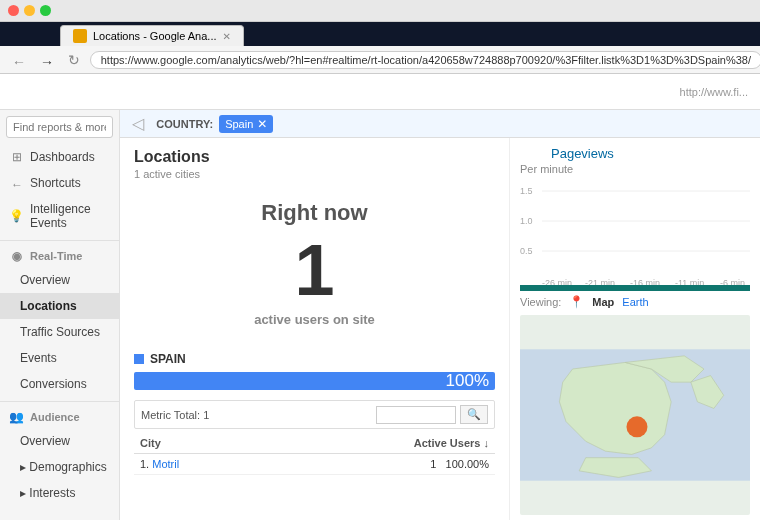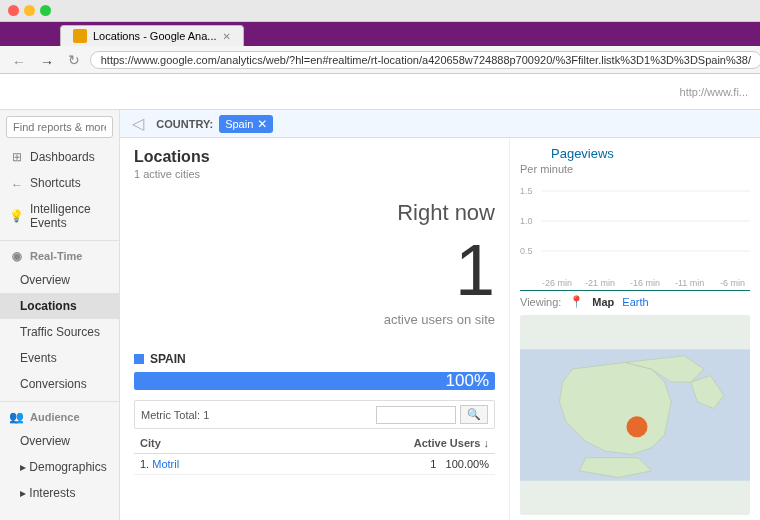--- a/index.html
+++ b/index.html
@@ -5,21 +5,21 @@
     * { margin: 0; padding: 0; box-sizing: border-box; }
     body { font-family: Arial, sans-serif; font-size: 12px; background: #f5f5f5; width: 760px; height: 520px; overflow: hidden; }
 
     
     .window-chrome { background: #e8e8e8; border-bottom: 1px solid #ccc; height: 22px; display: flex; align-items: center; padding: 0 8px; }
     .window-buttons { display: flex; gap: 5px; }
     .win-btn { width: 11px; height: 11px; border-radius: 50%; }
     .win-btn.close { background: #ff5f57; }
     .win-btn.minimize { background: #ffbd2e; }
     .win-btn.maximize { background: #28ca41; }
-    .tab-bar { background: #701a75; height: 24px; display: flex; align-items: flex-end; padding-left: 60px; }
+    .tab-bar { background: #0f172a; height: 24px; display: flex; align-items: flex-end; padding-left: 60px; }
     .tab { background: #f0f0f0; border: 1px solid #bbb; border-bottom: none; border-radius: 4px 4px 0 0; padding: 3px 12px; font-size: 11px; display: flex; align-items: center; gap: 6px; }
     .tab .favicon { width: 14px; height: 14px; background: #e8a000; border-radius: 2px; display: inline-block; }
     .tab .close-tab { color: #888; font-size: 10px; cursor: pointer; }
 
     
     .address-bar { background: #f5f5f5; border-bottom: 1px solid #ccc; height: 28px; display: flex; align-items: center; padding: 0 8px; gap: 6px; }
     .nav-btn { color: #888; font-size: 14px; cursor: pointer; padding: 2px 4px; }
     .nav-btn.active { color: #333; }
     .url-bar { flex: 1; background: white; border: 1px solid #ccc; border-radius: 10px; padding: 2px 10px; font-size: 11px; color: #333; display: flex; align-items: center; }
     .url-text { font-size: 11px; color: #333; white-space: nowrap; overflow: hidden; text-overflow: ellipsis; }
@@ -58,21 +58,21 @@
     .sidebar-toggle { color: #aaa; font-size: 16px; cursor: pointer; margin-right: 6px; }
 
     
     .locations-content { display: flex; flex: 1; }
     .left-panel { width: 390px; padding: 10px 14px; border-right: 1px solid #eee; flex-shrink: 0; }
     .right-panel { flex: 1; padding: 8px 10px; position: relative; overflow: hidden; }
 
     .locations-title { font-size: 16px; color: #333; margin-bottom: 2px; }
     .locations-subtitle { font-size: 11px; color: #888; margin-bottom: 10px; }
 
-    .right-now-section { text-align: right; padding: 10px 0 15px; }
+    .right-now-section { text-align: center; padding: 10px 0 15px; font-weight: bold; }
     .right-now-label { font-size: 22px; color: #555; margin-bottom: 8px; }
     .active-count { font-size: 72px; color: #333; line-height: 1; margin-bottom: 6px; }
     .active-label { font-size: 13px; color: #888; }
 
     .country-section { margin: 10px 0; }
     .country-label { display: flex; align-items: center; gap: 6px; font-size: 12px; color: #333; margin-bottom: 6px; font-weight: bold; }
     .country-dot { width: 10px; height: 10px; background: #4285f4; display: inline-block; }
     .progress-bar-container { background: #e0e0e0; height: 18px; border-radius: 2px; overflow: hidden; margin-bottom: 4px; }
     .progress-bar { background: #4285f4; height: 100%; display: flex; align-items: center; justify-content: flex-end; padding-right: 6px; color: white; font-size: 17px; }
 
@@ -86,21 +86,21 @@
     .data-table th { text-align: left; font-size: 11px; color: #555; padding: 4px 6px; border-bottom: 1px solid #ddd; }
     .data-table th.right { text-align: right; }
     .data-table td { font-size: 11px; color: #333; padding: 4px 6px; border-bottom: 1px solid #f0f0f0; }
     .data-table td.right { text-align: right; }
     .data-table a { color: #1a73e8; text-decoration: none; }
 
     
     .pageviews-title { font-size: 13px; color: #0369a1; margin-bottom: 2px; margin-left: 31px; }
     .pageviews-subtitle { font-size: 11px; color: #888; margin-bottom: 6px; }
 
-    .chart-area { height: 120px; position: relative; border-bottom: 1px solid #0f766e; margin-bottom: 4px; }
+    .chart-area { height: 120px; position: relative; border-bottom: 6px solid #0f766e; margin-bottom: 4px; }
 
     .viewing-bar { display: flex; align-items: center; gap: 8px; font-size: 11px; color: #555; margin-top: 4px; }
     .viewing-label { color: #888; }
     .view-option { color: #1a73e8; cursor: pointer; }
     .view-option.active { color: #333; font-weight: bold; }
     .map-pin-icon { color: #333; font-size: 12px; }
 
     
     .map-area { margin-top: 6px; height: 200px; background: #e8efe8; border-radius: 2px; position: relative; overflow: hidden; }
   </style>

